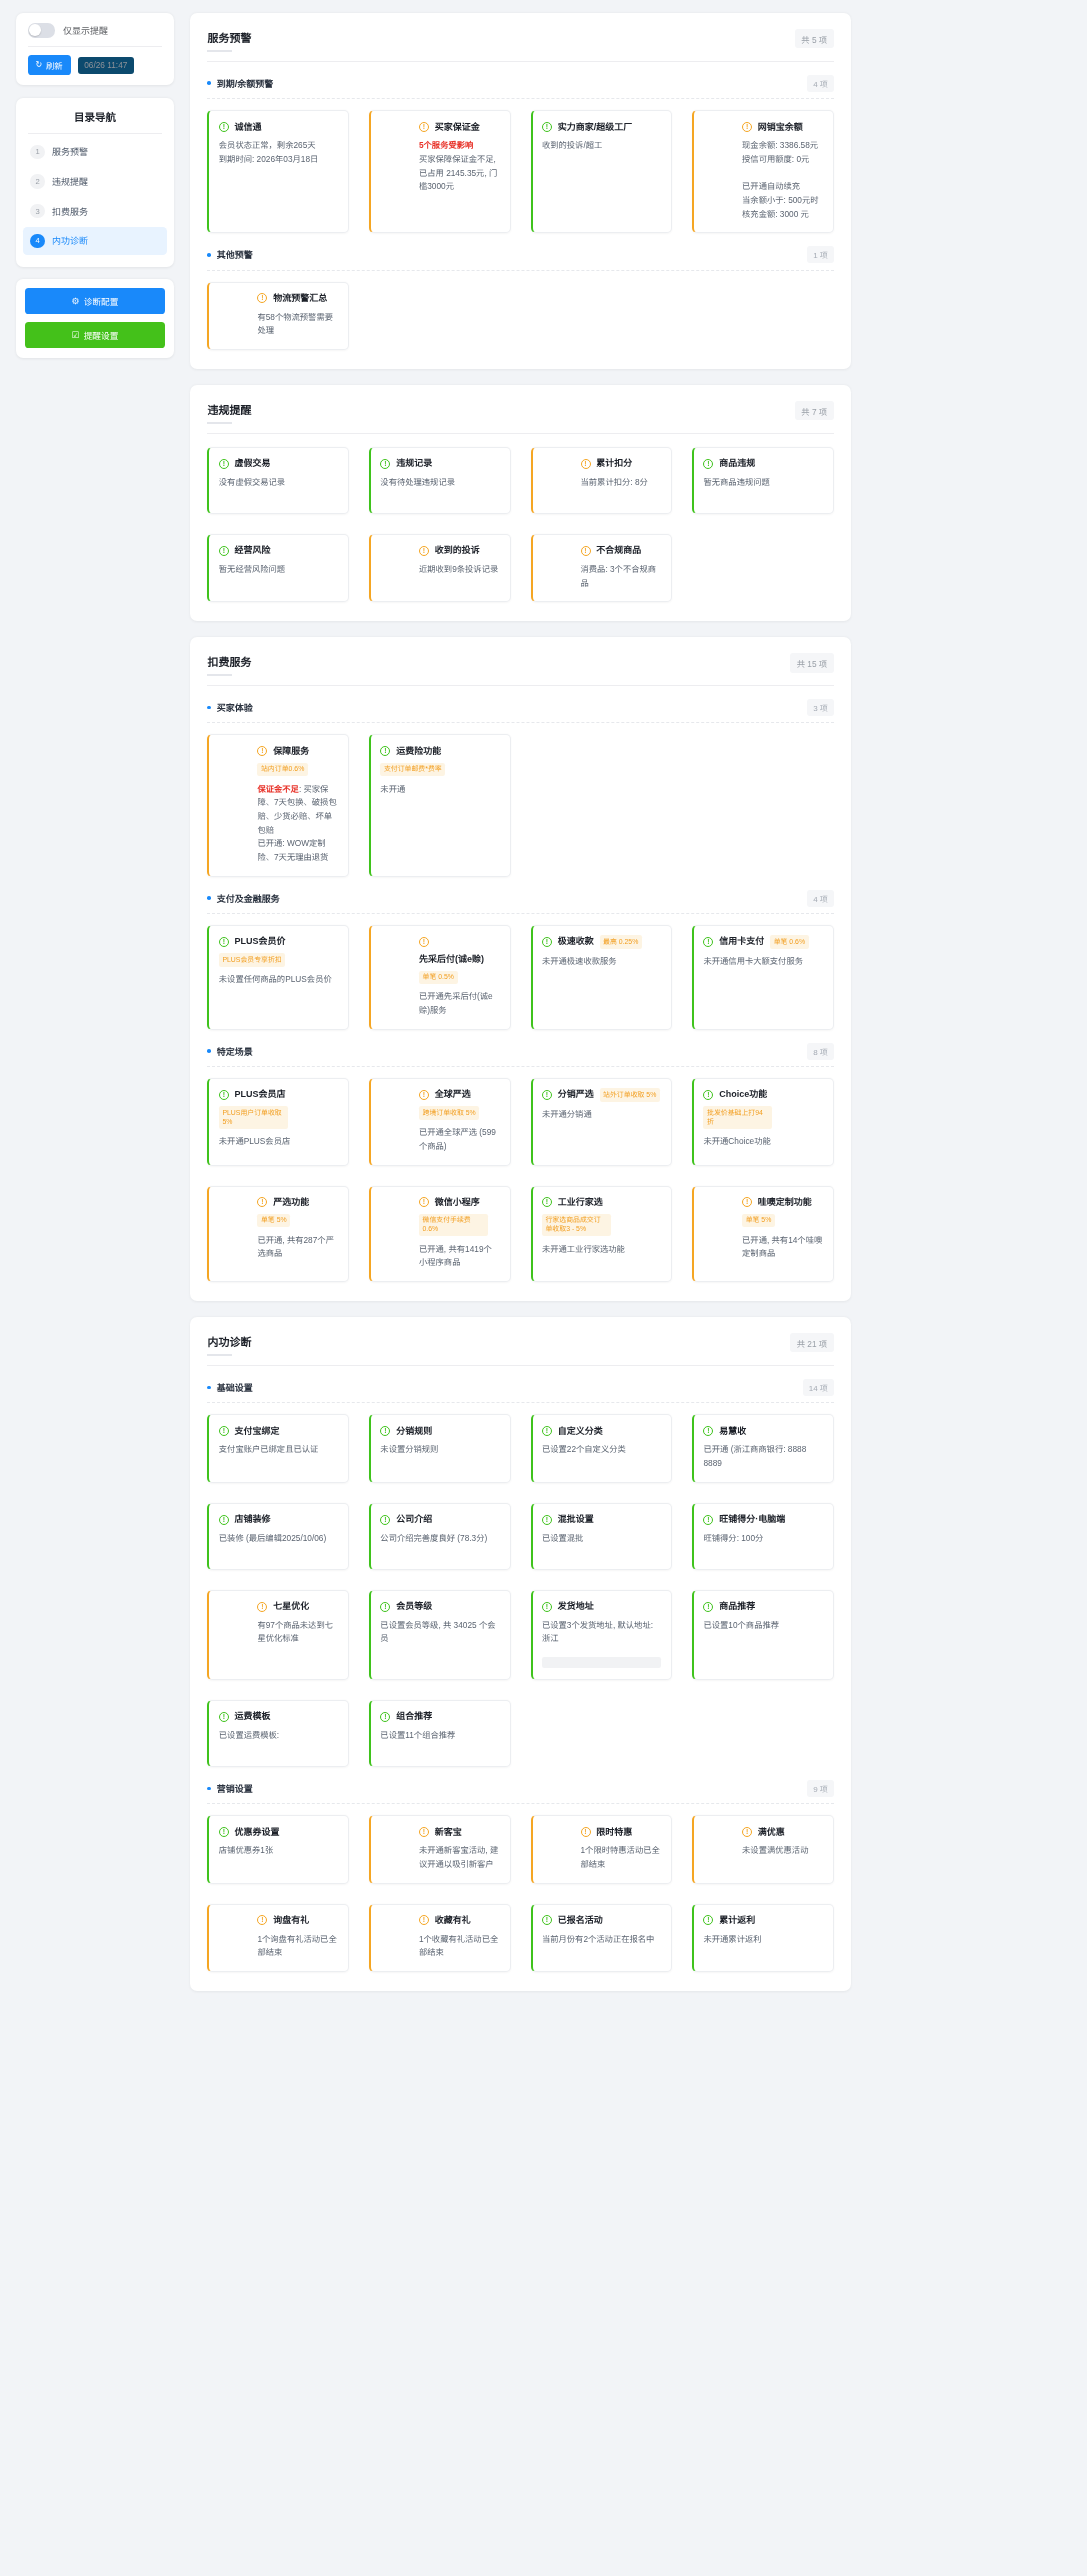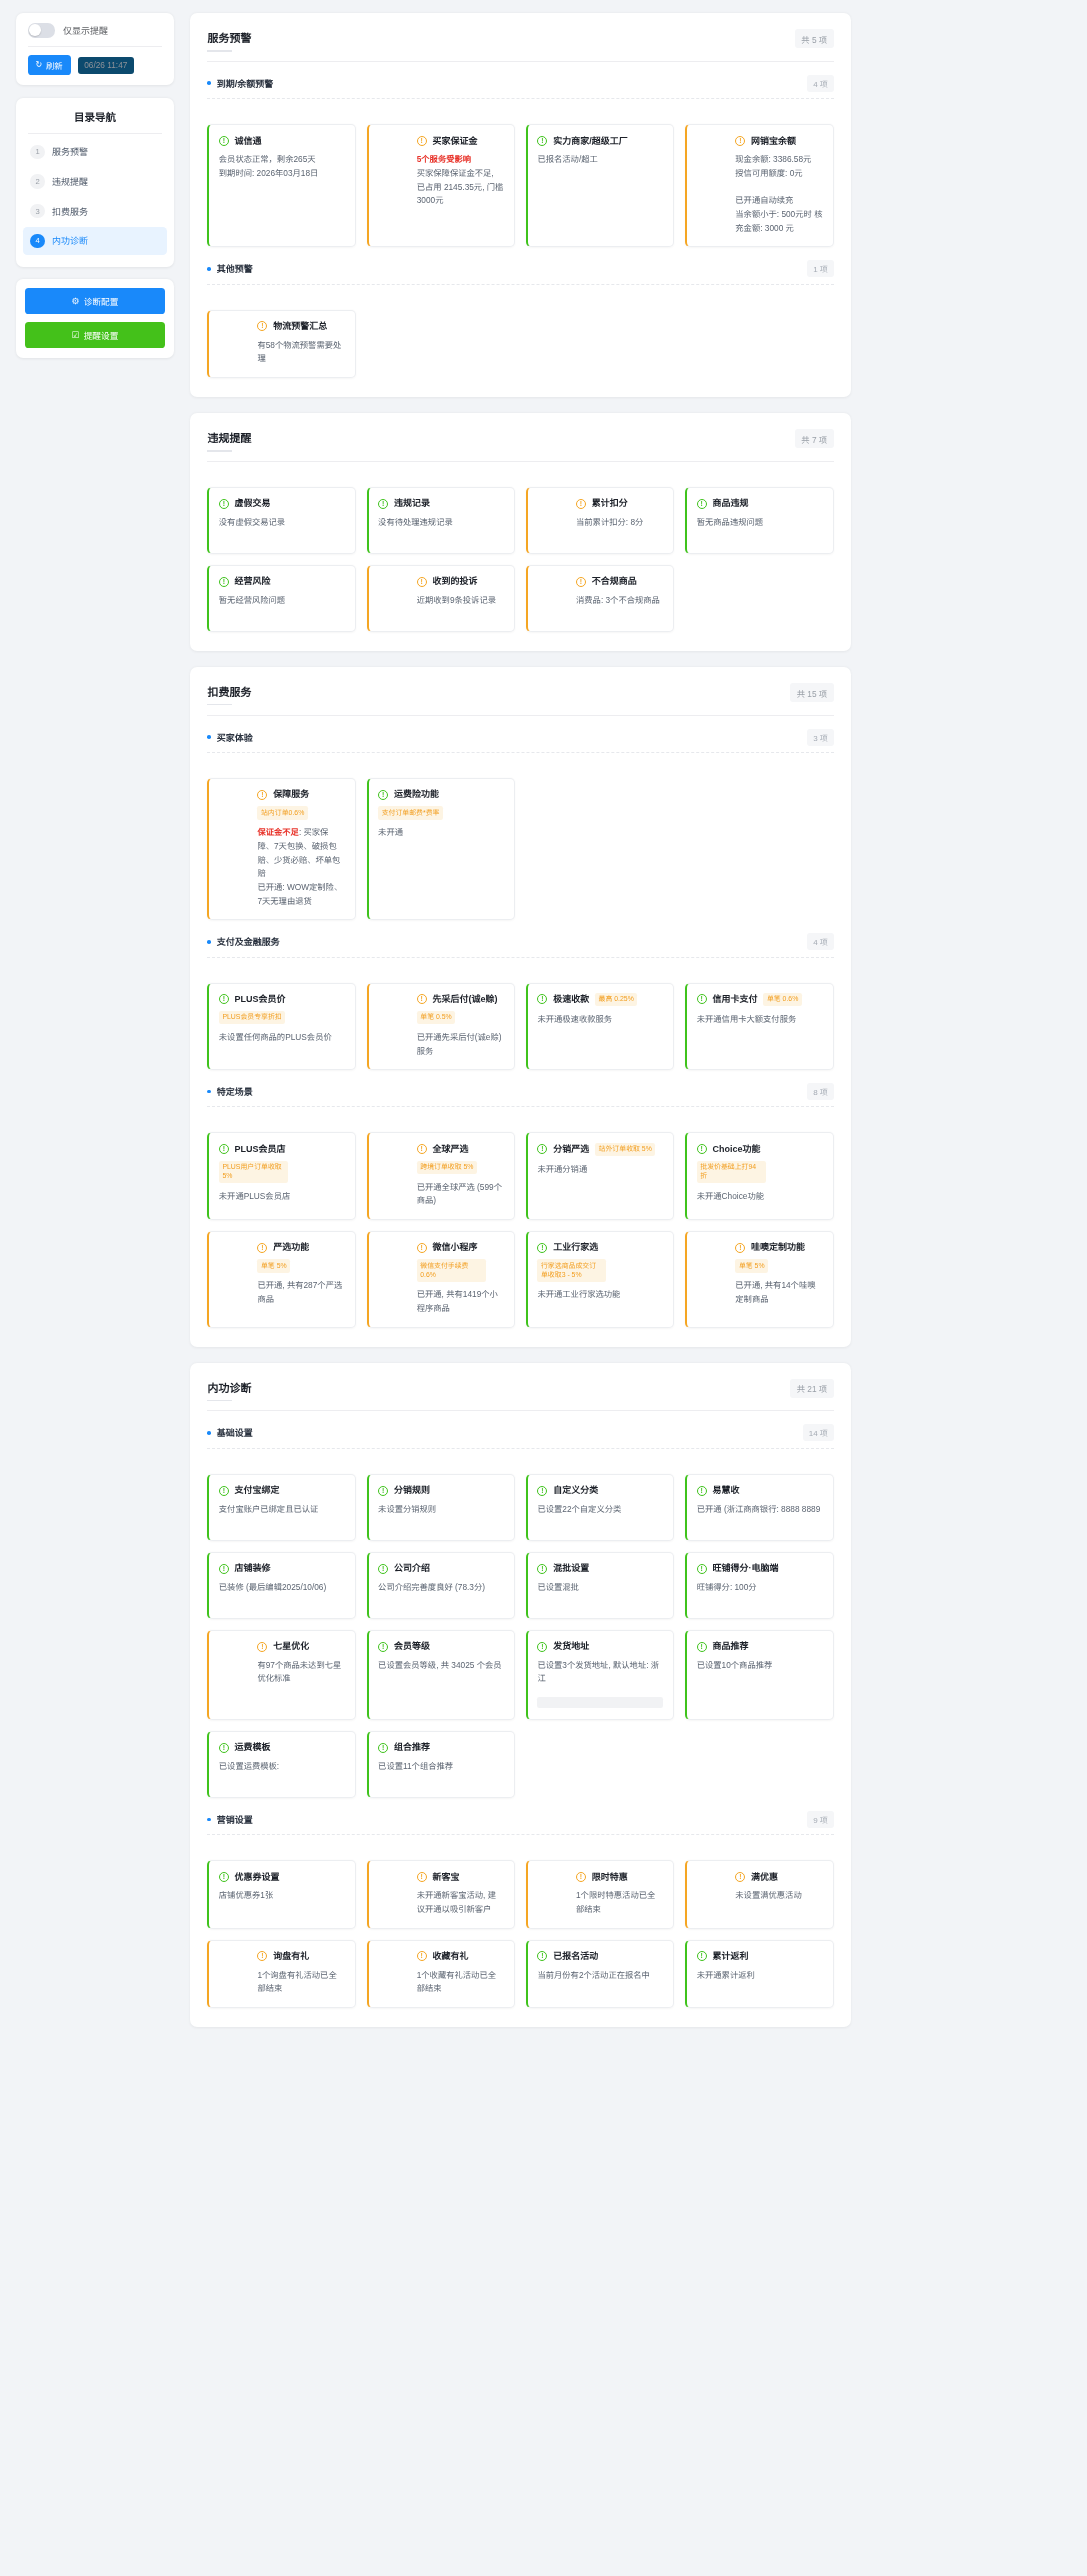--- a/index.html
+++ b/index.html
@@ -202,22 +202,22 @@
     font-size: 8px;
     color: #a5abb4;
     background: #f5f6f8;
     border-radius: 2.9px;
     padding: 2.9px 5.8px;
   }
 
   .card-grid {
     display: grid;
     grid-template-columns: repeat(4, 1fr);
-    gap: 11px;
-    margin-top: 25px;
+    gap: 20px;
+    margin-top: 11px;
   }
   .card {
     background: #fff;
     border: 0.7px solid #eceef1;
     border-radius: 5px;
     border-left-width: 2.9px;
     border-left-style: solid;
     padding: 9.4px 10px 11px 9.4px;
     box-shadow: 0 0.7px 2.2px rgba(0,0,0,.04);
     min-height: 67px;
@@ -361,21 +361,21 @@
                 <span class="status-icon warn">!</span>
                 <span class="card-title">买家保证金</span>
               </div>
               <div class="card-body"><span class="danger">5个服务受影响</span><br><span>买家保障保证金不足, 已占用 2145.35元, 门槛3000元</span></div>
             </div>
             <div class="card green">
               <div class="card-head">
                 <span class="status-icon">!</span>
                 <span class="card-title">实力商家/超级工厂</span>
               </div>
-              <div class="card-body"><span>已报名活动/超工</span></div>
+              <div class="card-body"><span>收到的投诉/超工</span></div>
             </div>
             <div class="card orange">
               <div class="card-head">
                 <span class="status-icon warn">!</span>
                 <span class="card-title">网销宝余额</span>
               </div>
               <div class="card-body"><span>现金余额: 3386.58元</span><br><span>授信可用额度: 0元</span><br><br><span>已开通自动续充</span><br><span>当余额小于: 500元时 核充金额: 3000 元</span></div>
             </div>
           </div>
         </div>

